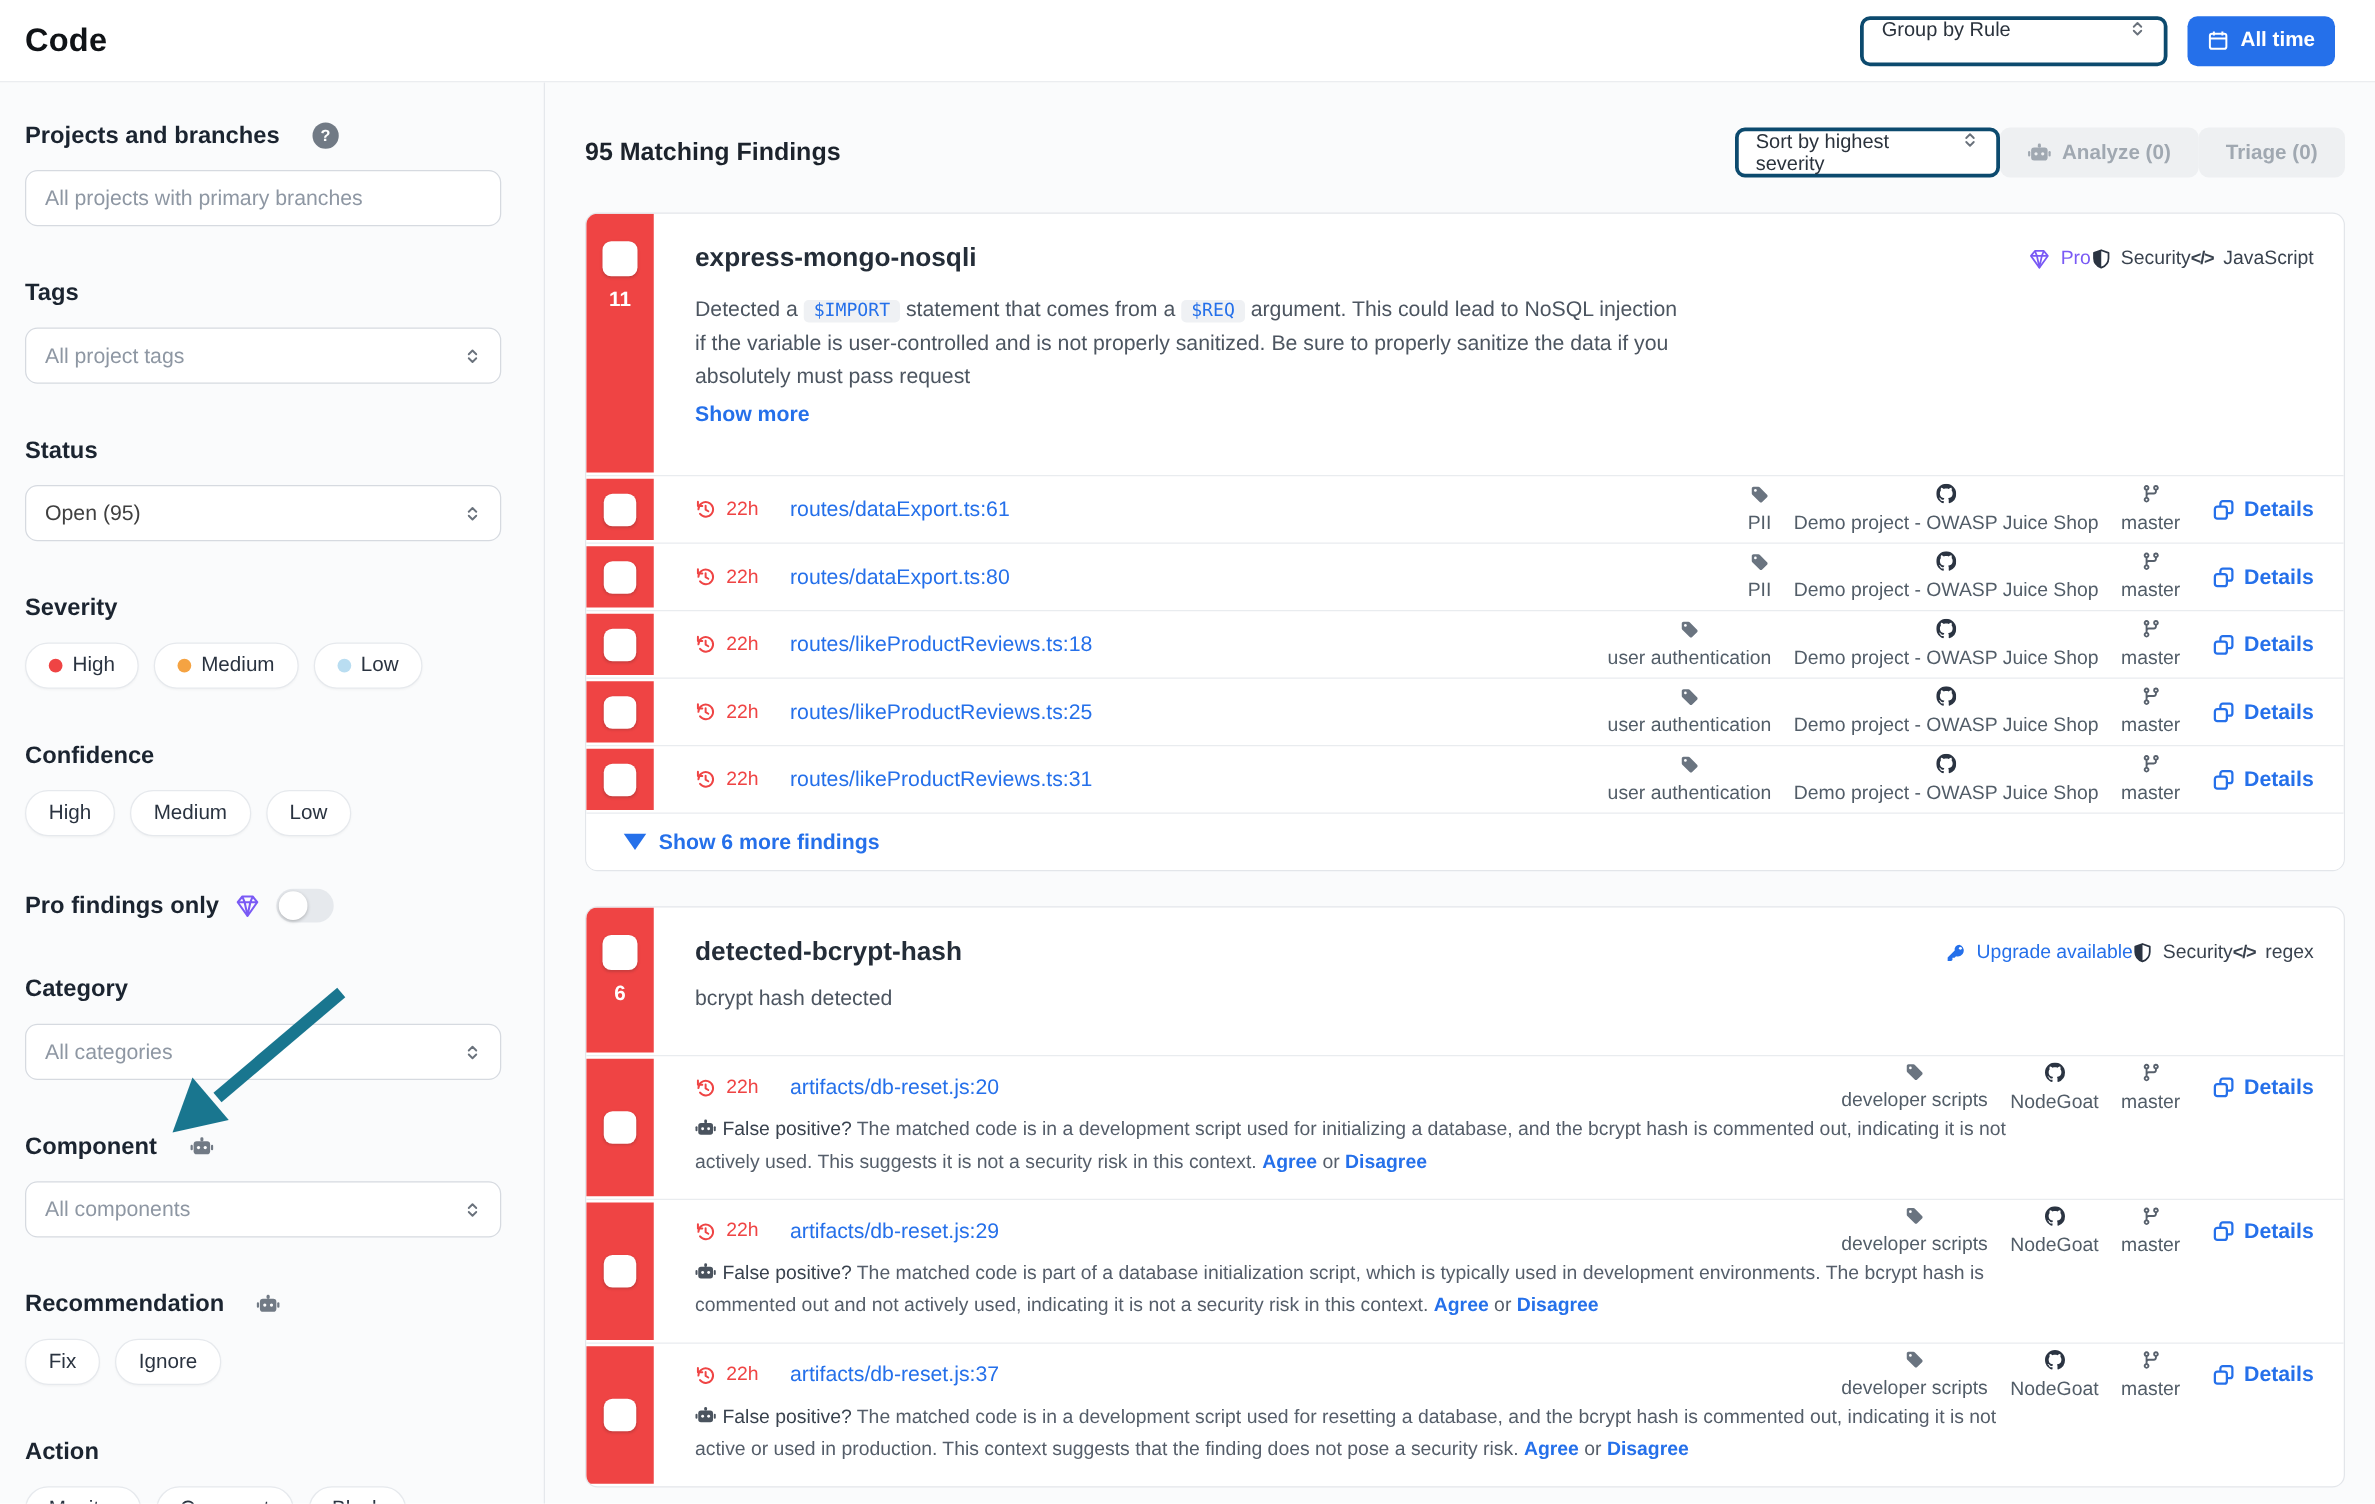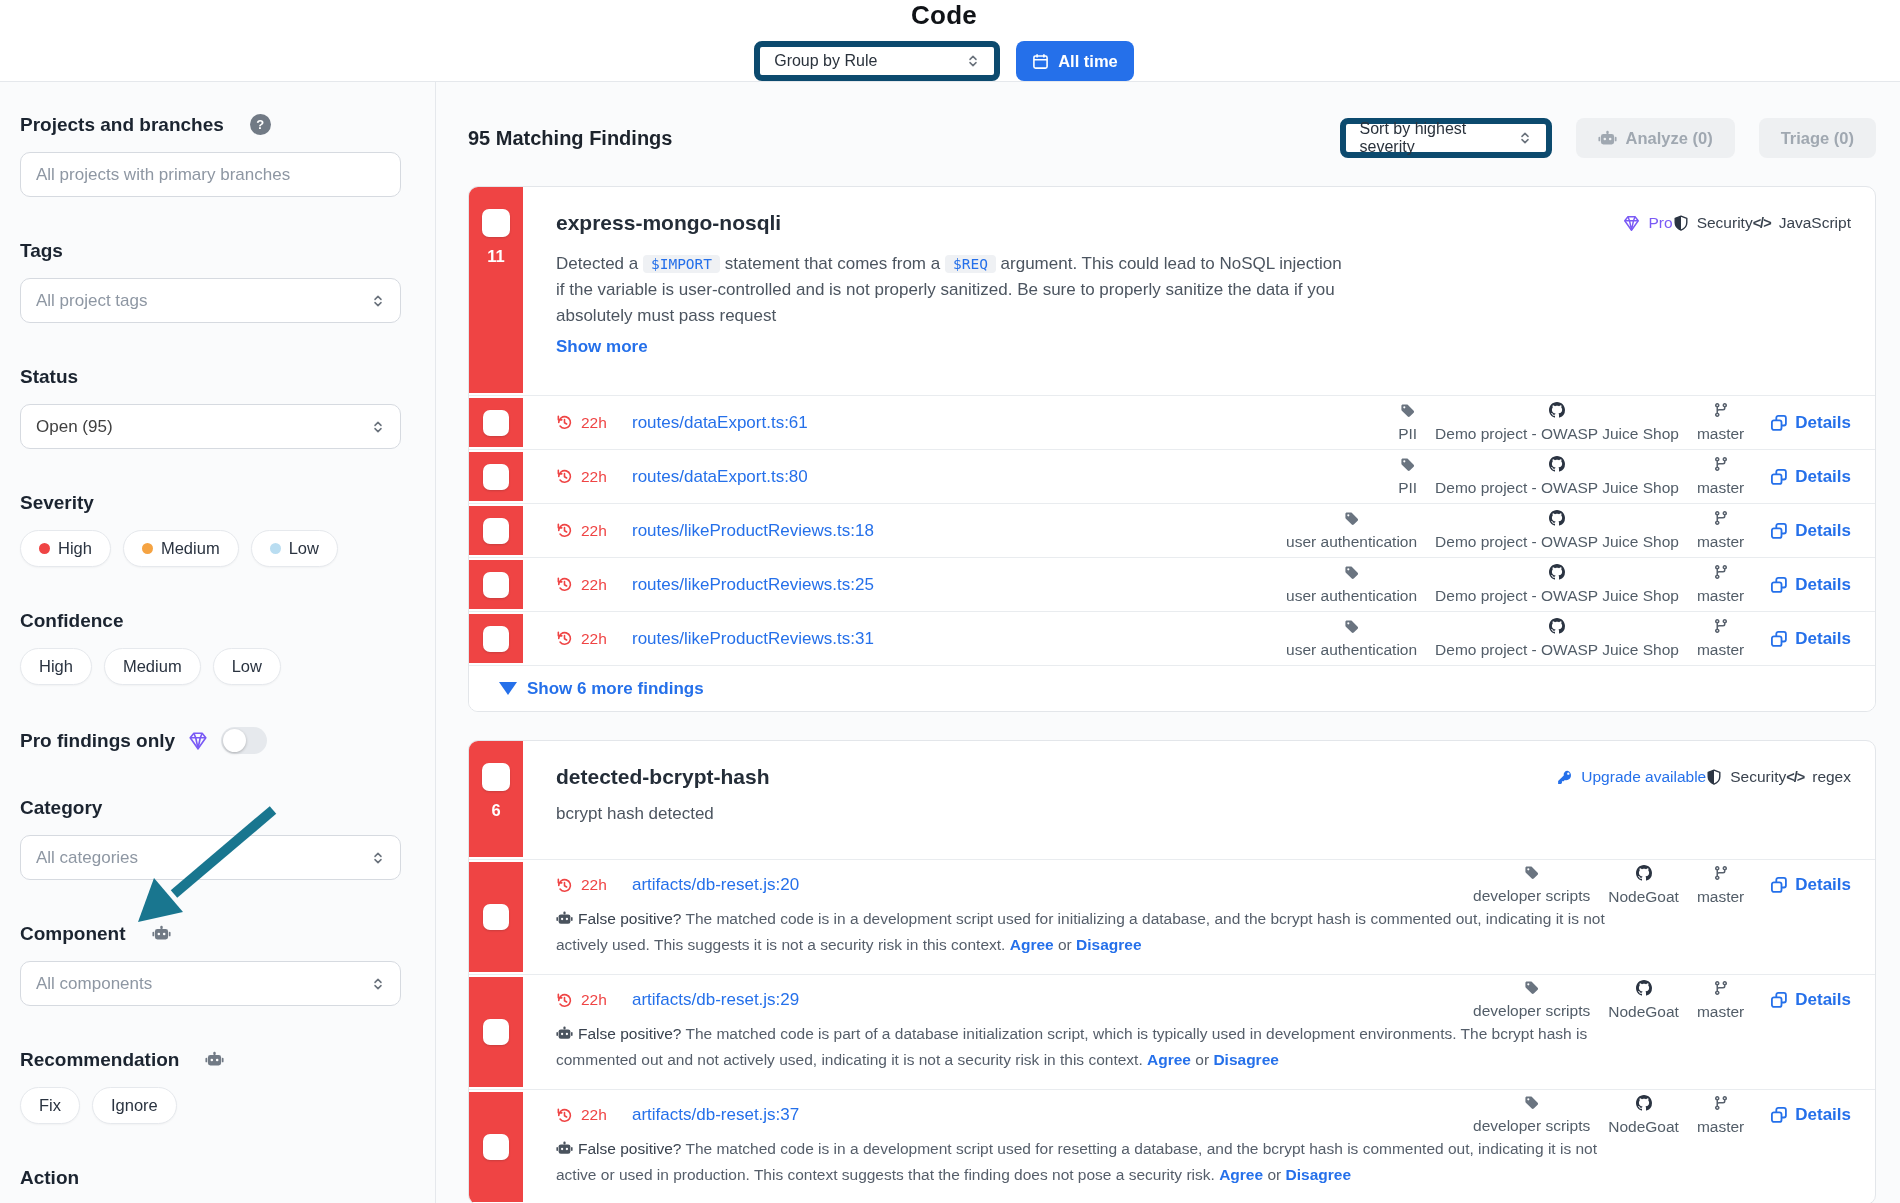--- a/index.html
+++ b/index.html
@@ -2,26 +2,26 @@
 <html style="--accent: #2570ea; --red: #ef4444; --purple: #7a5af5; --teal: #19768f;"><head>
 <meta charset="utf-8">
 <style>
   * { margin:0; padding:0; box-sizing:border-box; }
   html,body { width:1900px; height:1203px; overflow:hidden; background:#fff;
     font-family:"Liberation Sans","DejaVu Sans",sans-serif; color:#1f2733; }
   :root { --accent:#2570ea; --red:#ef4444; --purple:#7a5af5; --teal:#19768f;
     --border:#e3e6ea; --line:#e9ecef; --gray:#57606c; --meta:#525d68; --ph:#8e97a3; }
 
   
-  .topbar { height:82px; display:flex; align-items:center; justify-content:space-between;
-    padding:0 32px 0 20px; background:#fff; border-bottom:1px solid #e5e8ec;flex-direction:column; }
+  .topbar { height:66px; display:flex; align-items:center; justify-content:space-between;
+    padding:0 32px 0 20px; background:#fff; border-bottom:1px solid #e5e8ec; }
   .page-title { font-size:26px; font-weight:700; color:#101317; letter-spacing:.2px; }
   .topbar-right { display:flex; align-items:center; gap:16px; }
-  .selectbox { display:flex; align-items:center; justify-content:space-between; gap:10px;
-    background:#fff; border:6px solid #0c4a6e; border-radius:8px; height:40px;
+  .selectbox { display:flex; justify-content:space-between; gap:10px;
+    background:#fff; border:3px solid #0c4a6e; border-radius:8px; height:40px;
     padding:0 14px; font-size:16px; color:#2a323c; cursor:pointer; }
   .selectbox.w-group { width:246px; }
   .btn-primary { display:flex; align-items:center; gap:9px; background:var(--accent); color:#fff;
     border:none; border-radius:8px; height:40px; padding:0 16px; font-size:16.5px; font-weight:700;
     font-family:inherit; cursor:pointer; }
 
   
   .layout { display:flex; height:1137px; background:#fafbfc; }
   .side { width:436px; flex:0 0 436px; border-right:1px solid #e5e8ec; padding:31px 32px 0 20px;
     position:relative; }
@@ -49,21 +49,21 @@
   .toggle-row { display:flex; align-items:center; gap:12px; }
   .toggle { width:46px; height:27px; border-radius:14px; background:#e6e9ed; position:relative;
     cursor:pointer; border:none; }
   .toggle .knob { position:absolute; left:2px; top:2px; width:23px; height:23px; border-radius:50%;
     background:#fff; box-shadow:0 1px 3px rgba(0,0,0,.25); }
   .arrow-note { position:absolute; left:128px; top:722px; pointer-events:none; }
 
   
   .toolbar { display:flex; align-items:center; margin-top:36px; height:40px; }
   .find-title { font-size:20px; font-weight:600; color:#1c232c; }
-  .toolbar-right { margin-left:auto; display:flex; align-items:center; gap:24px; }
+  .toolbar-right { margin-left:auto; display:flex; align-items:center; }
   .selectbox.w-sort { width:212px; font-size:16px; }
   .btn-disabled { display:flex; align-items:center; gap:9px; background:#eef0f2; color:#a0a8b1;
     border:none; border-radius:8px; height:40px; padding:0 22px; font-size:16.5px; font-weight:600;
     font-family:inherit; }
 
   
   .card { margin-top:28px; background:#fff; border:1px solid var(--border); border-radius:10px;
     overflow:hidden; }
   .card-head { display:flex; }
   .strip { width:54px; flex:0 0 54px; background:var(--red); }

